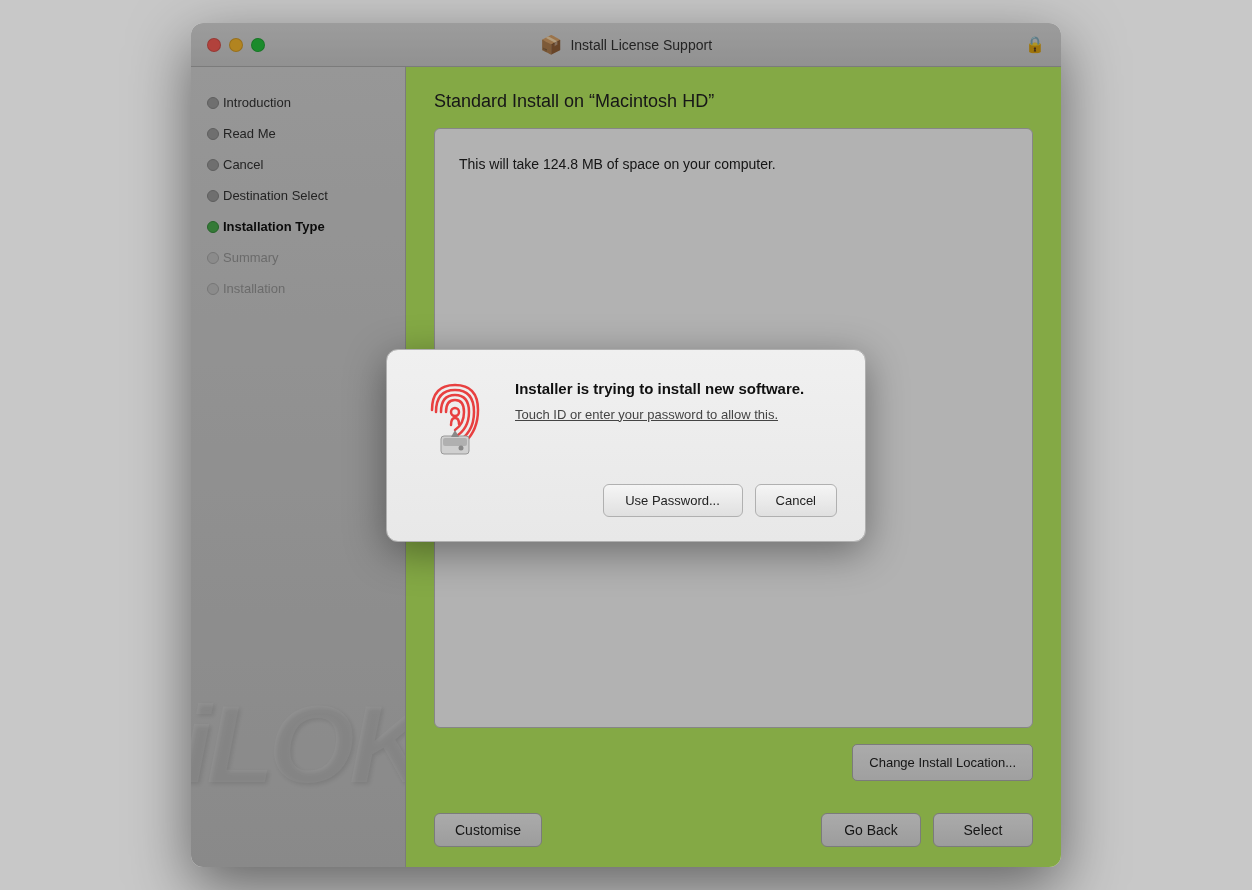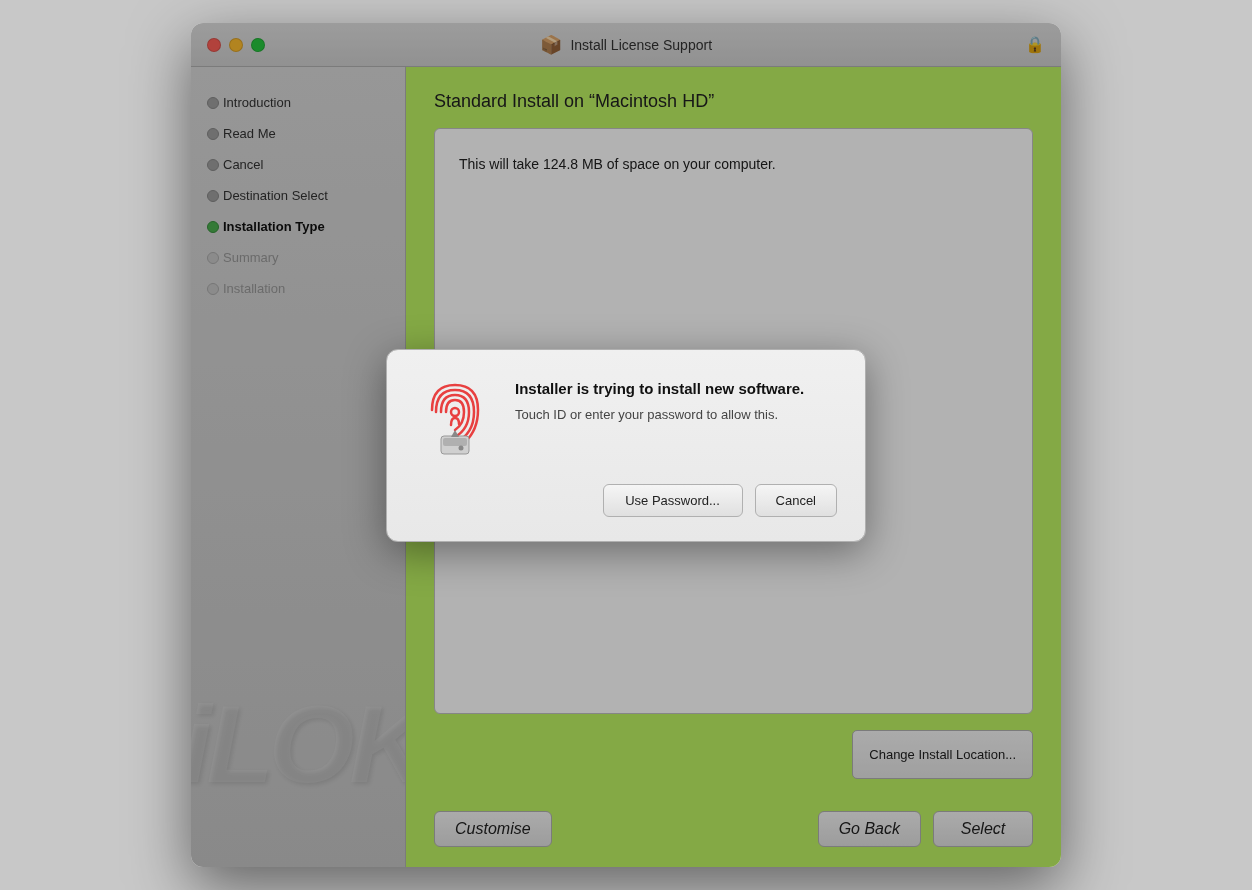--- a/index.html
+++ b/index.html
@@ -162,46 +162,45 @@
     }
 
     .install-box p {
       margin-bottom: 18px;
     }
 
     .change-location-btn {
       background: linear-gradient(to bottom, #f5f5f5, #e5e5e5);
       border: 1px solid #b0b0b0;
       border-radius: 5px;
-      padding: 16px 16px;
+      padding: 10px 16px;
       font-size: 13px;
       color: #222;
       cursor: pointer;
       margin-left: auto;
       margin-right: 0;
     }
 
     .action-buttons {
       display: flex;
       gap: 12px;
       justify-content: space-between;
       width: 100%;
       margin-top: 16px;
     }
 
     .btn {
       background: linear-gradient(to bottom, #f5f5f5, #e0e0e0);
       border: 1px solid #b0b0b0;
       border-radius: 6px;
       padding: 8px 20px;
-      font-size: 16px;
+      font-size: 14px;
       color: #222;
       cursor: pointer;
       min-width: 100px;
-      font-style: italic;
     }
 
     .btn-right-group {
       display: flex;
       gap: 12px;
     }
 
     
     .modal-overlay {
       position: absolute;
@@ -237,20 +236,21 @@
       font-size: 15px;
       font-weight: 700;
       color: #111;
       margin-bottom: 8px;
     }
 
     .modal-subtitle {
       font-size: 13px;
       color: #444;
       line-height: 1.5;
+      text-decoration: underline;
     }
 
     .modal-buttons {
       display: flex;
       justify-content: flex-end;
       gap: 12px;
       margin-top: 24px;
     }
 
     .modal-btn {

